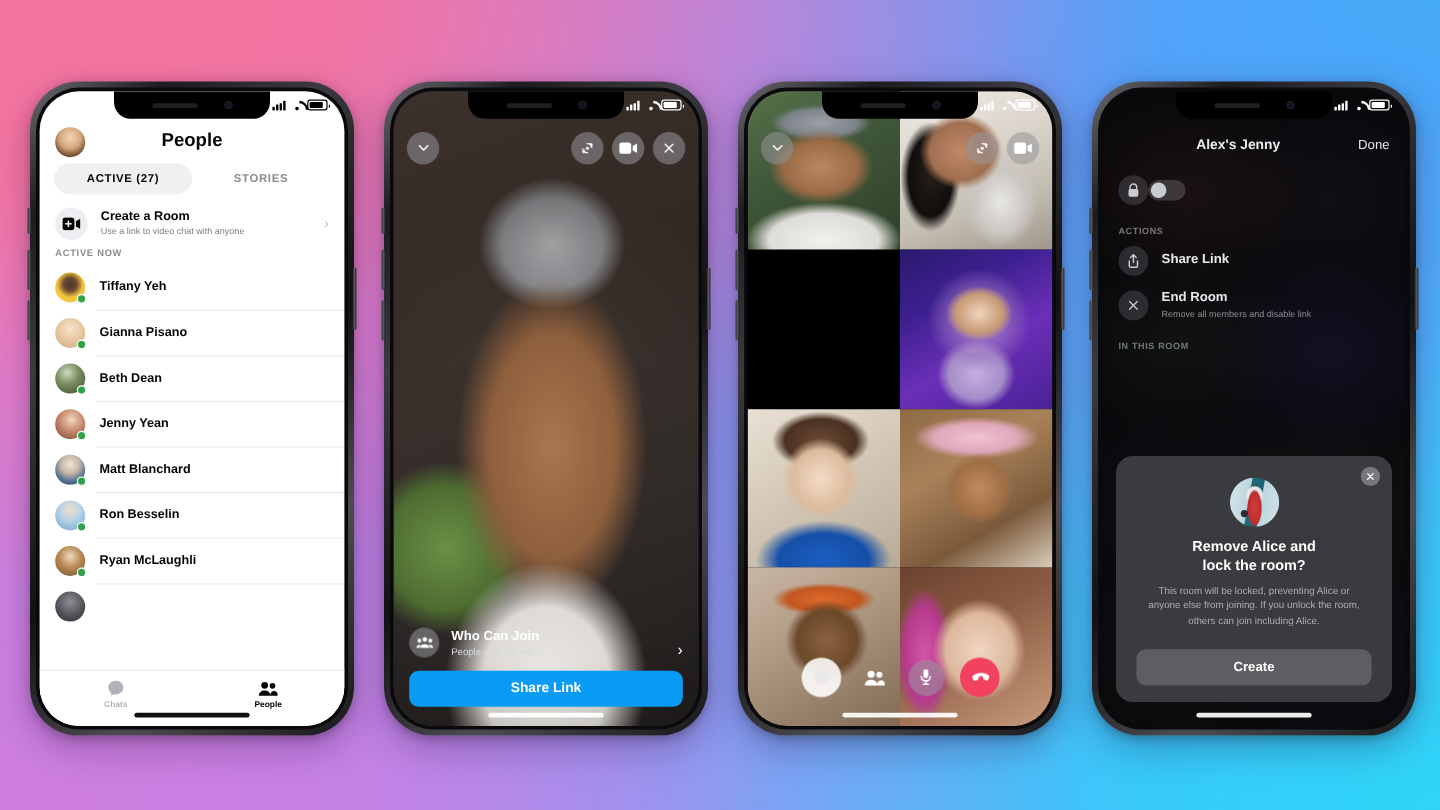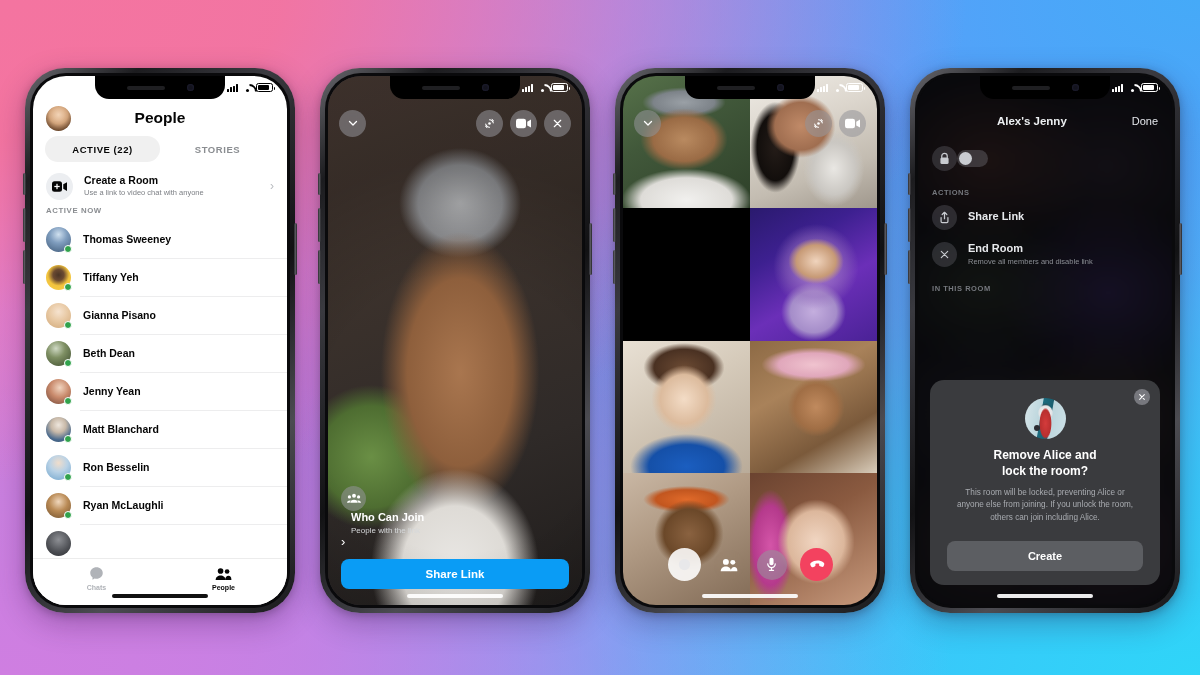--- a/index.html
+++ b/index.html
@@ -164,21 +164,21 @@
       linear-gradient(160deg, #4c3d36 0%, #3c322c 35%, #2f2a28 70%, #201d1c 100%);
   }
   .p2-top { position: absolute; top: 30px; left: 0; right: 0; height: 34px; display: flex; align-items: center; padding: 0 11px; z-index: 20; }
   .p2-top .spacer { flex: 1; }
   .p2-btn { width: 27px; height: 27px; flex: 0 0 auto; }
   .p2-top .grp { display: flex; gap: 7px; }
   .p2-center { position: absolute; top: 176px; left: 0; right: 0; text-align: center; z-index: 20; padding: 0 14px; }
   .p2-h1 { color: #fff; font-size: 16.5px; font-weight: bold; letter-spacing: -.3px; text-shadow: 0 1px 6px rgba(0,0,0,.35); }
   .p2-sub { color: #eceff1; font-size: 9.5px; margin-top: 4px; text-shadow: 0 1px 5px rgba(0,0,0,.4); }
   .p2-bottom { position: absolute; bottom: 16px; left: 0; right: 0; z-index: 20; padding: 0 13px; }
-  .p2-who { display: flex; align-items: flex-start; margin-bottom: 11px; flex-direction: column; }
+  .p2-who { display: flex; align-items: flex-end; margin-bottom: 11px; }
   .p2-who-ico { width: 25px; height: 25px; flex: 0 0 auto; }
   .p2-who-txt { margin-left: 10px; flex: 1; }
   .p2-who-t { color: #fff; font-size: 11px; font-weight: bold; line-height: 1.25; }
   .p2-who-s { color: #d6d8da; font-size: 8px; margin-top: 1px; }
   .p2-share {
     height: 30px; border-radius: 8px; background: #0a9cf5; color: #fff;
     display: flex; align-items: center; justify-content: center;
     font-size: 11.5px; font-weight: bold;
   }
 
@@ -288,21 +288,21 @@
             </span>
         </div>
       </div>
 
       <div class="p1-header">
         <div class="p1-avatar"></div>
         <div class="p1-title">People</div>
       </div>
 
       <div class="p1-tabs">
-        <div class="p1-tab active">ACTIVE (22)</div>
+        <div class="p1-tab active">ACTIVE (27)</div>
         <div class="p1-tab">STORIES</div>
       </div>
 
       <div class="p1-room">
         <div class="p1-room-ico">
           <svg width="15" height="11" viewBox="0 0 24 17" aria-hidden="true">
             <rect x="0" y="0" width="16" height="17" rx="4" fill="#050505"></rect>
             <path d="M18 5 L24 1.5 V15.5 L18 12 Z" fill="#050505"></path>
             <rect x="7" y="4.2" width="2" height="8.6" fill="#fff"></rect>
             <rect x="3.7" y="7.5" width="8.6" height="2" fill="#fff"></rect>
@@ -311,26 +311,20 @@
         <div class="p1-room-txt">
           <div class="p1-room-t">Create a Room</div>
           <div class="p1-room-s">Use a link to video chat with anyone</div>
         </div>
         <div class="chev">›</div>
       </div>
 
       <div class="p1-secthead">ACTIVE NOW</div>
 
       <div class="p1-list">
-        <div class="p1-row">
-          <div class="p1-pic" style="background:radial-gradient(circle at 50% 30%,#cfe0ef 0%,#7f9dbe 40%,#3f5a78 100%)">
-              <span class="dot"></span>
-            </div>
-          <div class="p1-name">Thomas Sweeney</div>
-        </div>
         <div class="p1-row">
           <div class="p1-pic" style="background:radial-gradient(circle at 50% 40%,#4a3526 0%,#6b4a31 28%,#f2c33d 55%,#f6cf4c 100%)">
               <span class="dot"></span>
             </div>
           <div class="p1-name">Tiffany Yeh</div>
         </div>
         <div class="p1-row">
           <div class="p1-pic" style="background:radial-gradient(circle at 50% 35%,#f6e3cf 0%,#e8c9a4 45%,#d0a777 100%)">
               <span class="dot"></span>
             </div>

